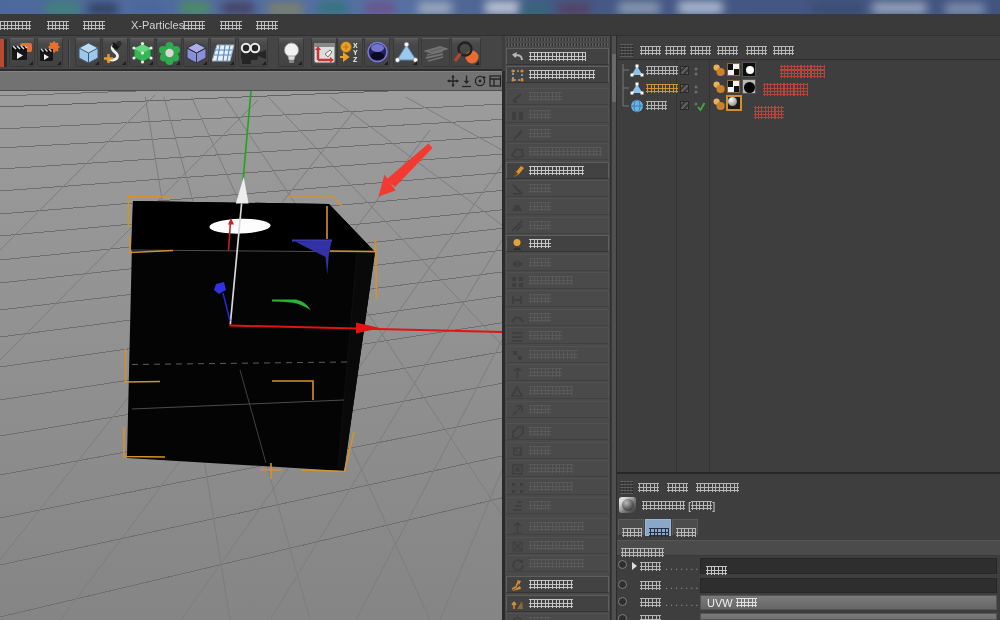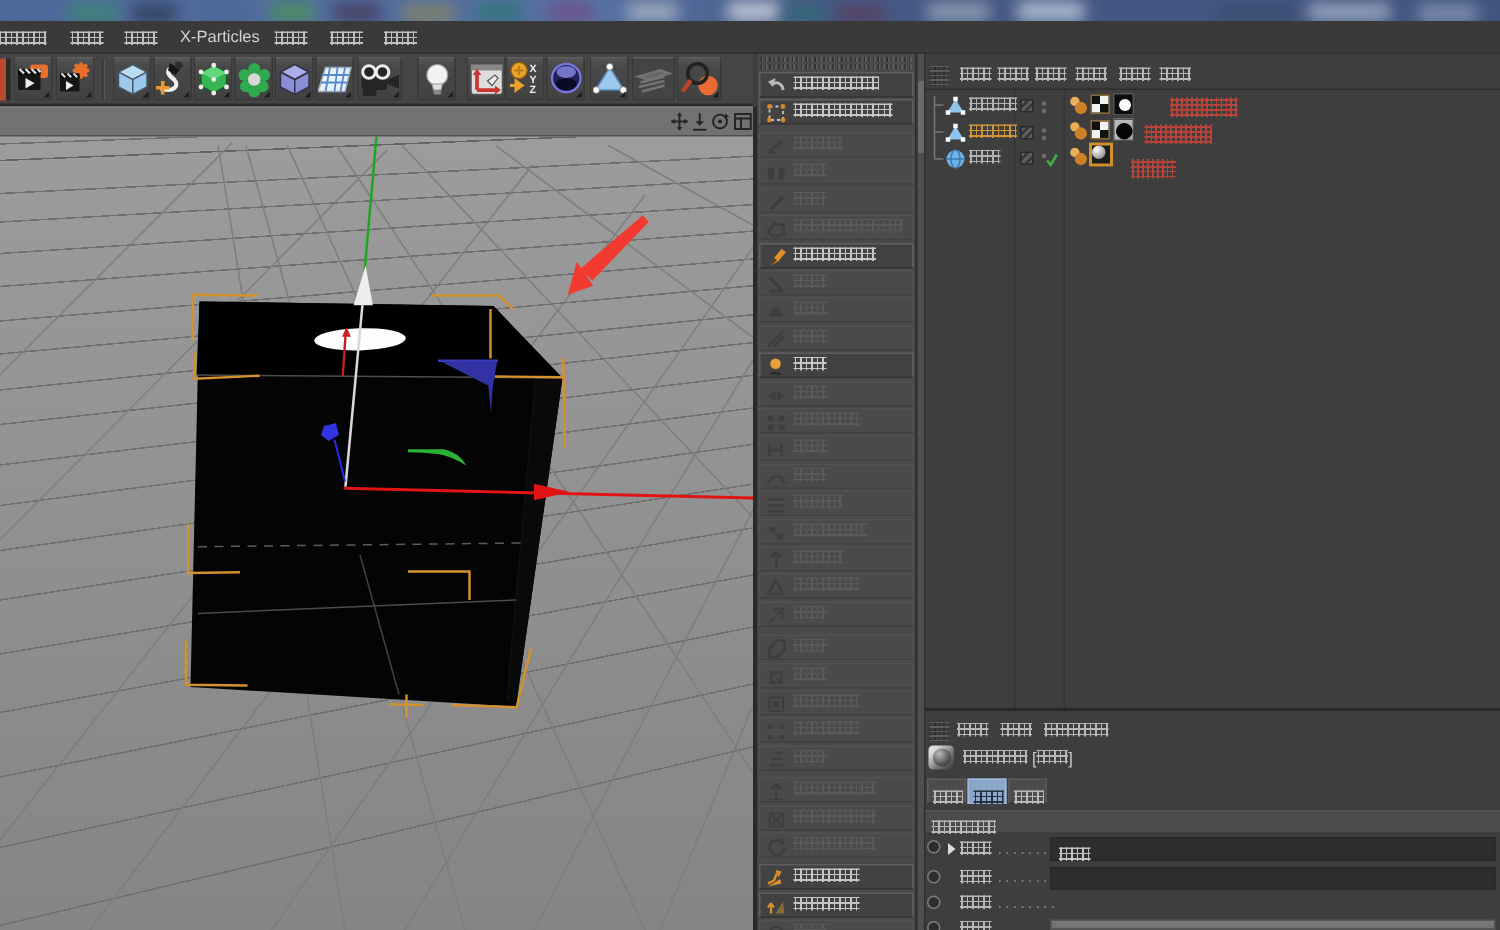--- a/index.html
+++ b/index.html
@@ -67,21 +67,21 @@
 <i style="left:618px;top:2px;width:42px;height:12px;background:#9aa8b8"></i>
 <i style="left:678px;top:1px;width:45px;height:13px;background:#c2cedd"></i>
 <i style="left:812px;top:3px;width:50px;height:12px;background:#3a4a6a"></i>
 <i style="left:872px;top:2px;width:55px;height:12px;background:#a8b4c6"></i>
 <i style="left:945px;top:3px;width:40px;height:12px;background:#8a9ab4"></i>
 </div>
 <div id="menubar" class="ab">
 <span class="z" style="left:-12px;width:43px"></span>
 <span class="z" style="left:47px;width:22px"></span>
 <span class="z" style="left:83px;width:22px"></span>
-<b style="left:120px">X-Particles</b>
+<b style="left:131px">X-Particles</b>
 <span class="z" style="left:183px;width:22px"></span>
 <span class="z" style="left:220px;width:22px"></span>
 <span class="z" style="left:256px;width:22px"></span>
 </div>
 <div id="toolbar" class="ab">
 <div class="ab" style="left:0;top:3px;width:4px;height:28px;background:#b84a30"></div>
 <div class="ab" style="left:4px;top:3px;width:3px;height:28px;background:#2a2a2a"></div>
 <div class="tbn" style="left:9px">
       <svg width="23" height="24" viewBox="0 0 23 24">
 <rect x="9" y="2" width="12" height="9" rx="2" fill="#e8702a"></rect>
@@ -543,16 +543,17 @@
 <span class="pmenu" style="left:23px;top:525px"><span class="z" style="width:21px"></span></span>
 <span class="pmenu" style="left:48px;top:524px;color:#8a8a8a;letter-spacing:2px">.......</span>
 <div class="ab" style="left:83px;top:522px;width:297px;height:16px;background:#2e2e2e;border:1px solid #272727"><span class="pmenu" style="left:5px;top:2px;position:relative;color:#d8d8d8"><span class="z" style="width:21px"></span></span></div>
 <div class="ab" style="left:1px;top:544px;width:9px;height:9px;border-radius:50%;border:1.5px solid #7e7e7e;background:#2e2e2e"></div>
 <span class="pmenu" style="left:23px;top:544px"><span class="z" style="width:21px"></span></span>
 <span class="pmenu" style="left:48px;top:543px;color:#8a8a8a;letter-spacing:2px">........</span>
 <div class="ab" style="left:83px;top:542px;width:297px;height:15px;background:#2e2e2e;border:1px solid #272727"></div>
 <div class="ab" style="left:1px;top:561px;width:9px;height:9px;border-radius:50%;border:1.5px solid #7e7e7e;background:#2e2e2e"></div>
 <span class="pmenu" style="left:23px;top:561px"><span class="z" style="width:21px"></span></span>
 <span class="pmenu" style="left:48px;top:560px;color:#8a8a8a;letter-spacing:2px">........</span>
+<div class="ab" style="left:83px;top:559px;width:297px;height:15px;background:linear-gradient(#7a7a7a,#666);border:1px solid #555;color:#f0f0f0;font-size:11px"><span style="position:relative;left:6px;top:1px">UVW <span class="z" style="width:21px"></span></span></div>
 <div class="ab" style="left:1px;top:578px;width:9px;height:9px;border-radius:50%;border:1.5px solid #7e7e7e;background:#2e2e2e"></div>
 <span class="pmenu" style="left:23px;top:578px"><span class="z" style="width:21px"></span></span>
 <div class="ab" style="left:83px;top:577px;width:297px;height:7px;background:linear-gradient(#7a7a7a,#707070);border:1px solid #555"></div>
 </div>
 
 </body></html>

